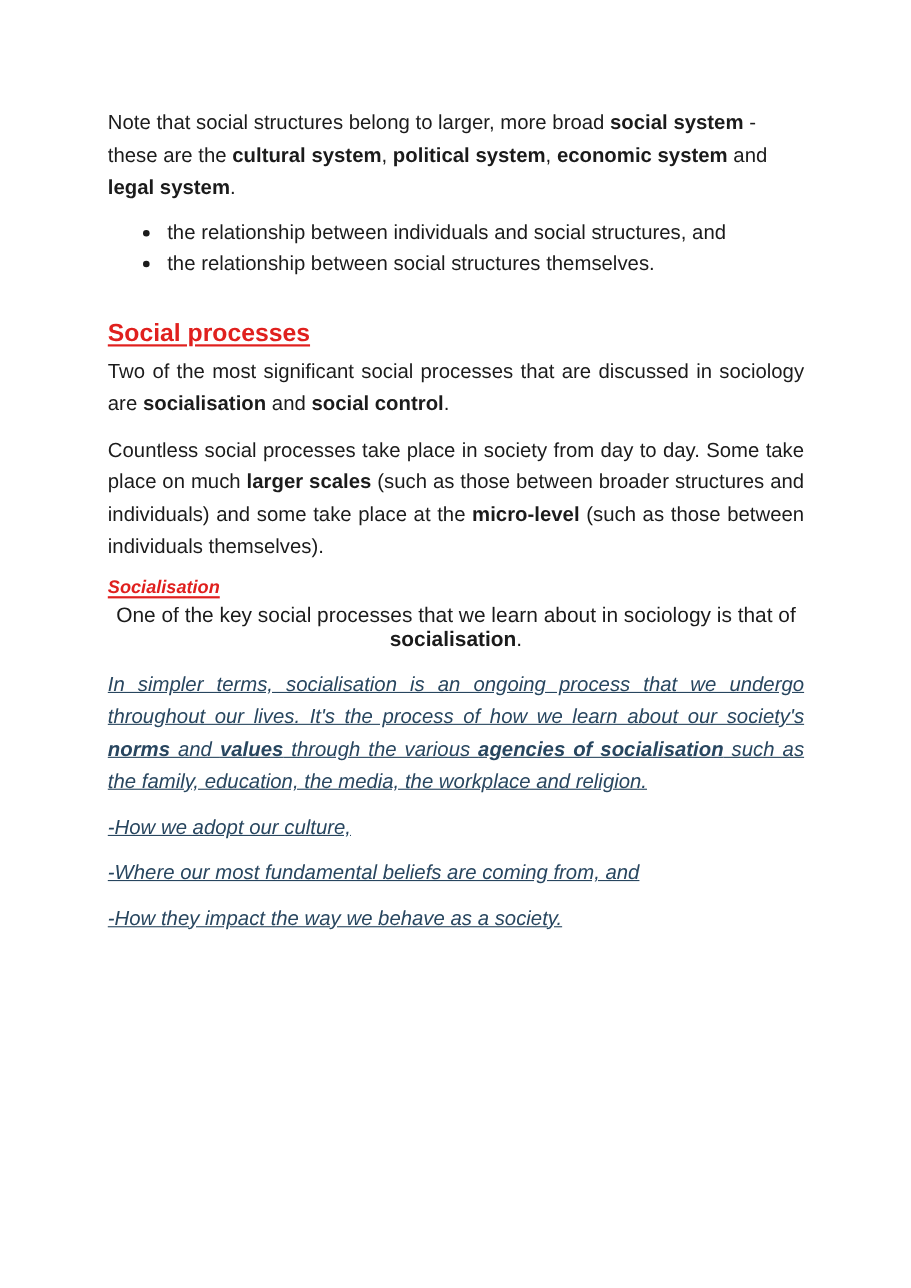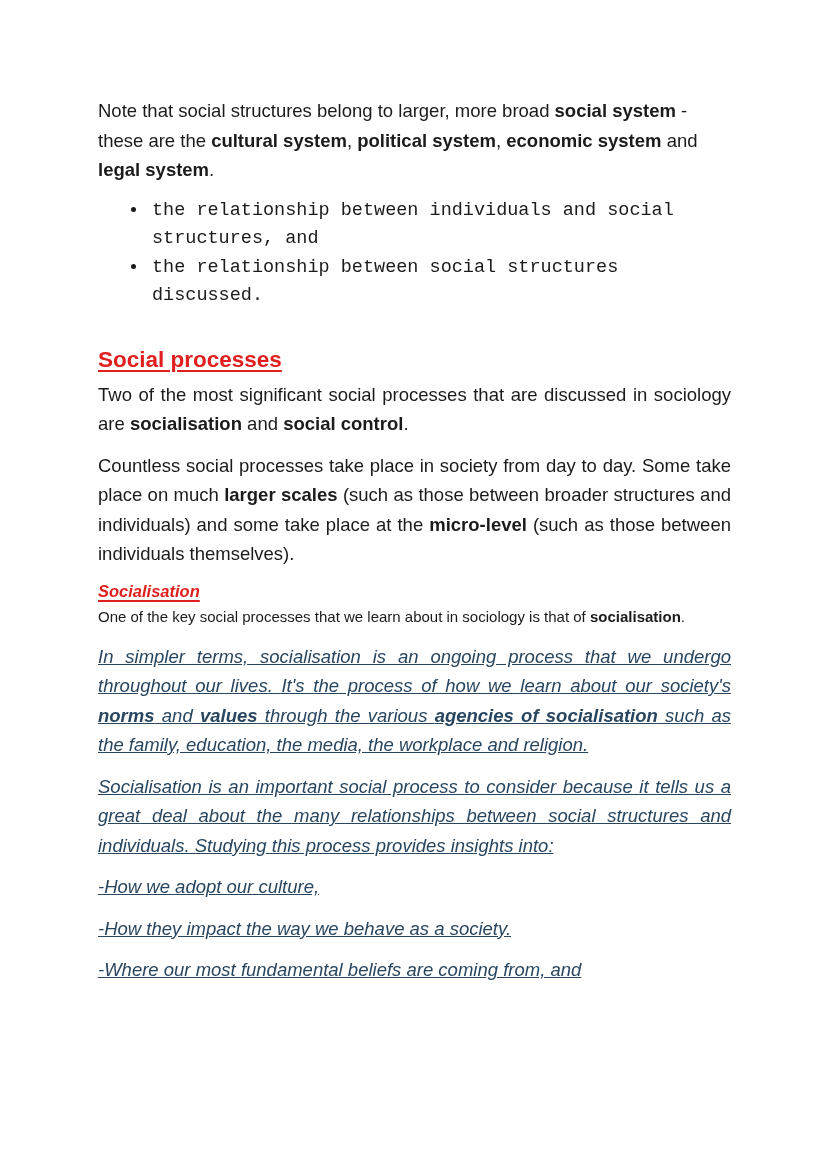--- a/index.html
+++ b/index.html
@@ -34,21 +34,20 @@
     margin: 0 0 12px 0;
     font-size: 18.5px;
     line-height: 29.5px;
   }
   p.justify { text-align: justify; }
   .b { font-weight: 700; }
   ul.bullets {
     margin: 10px 0 8px 0;
     padding-left: 50px;
     list-style-type: disc;
-    font-family: Liberation Mono, monospace;
   }
   ul.bullets li {
     font-size: 18.5px;
     line-height: 28.5px;
     padding-left: 4px;
   }
   h1.section-heading {
     margin: 36px 0 7px 0;
     font-size: 22.5px;
     line-height: 26px;
@@ -66,57 +65,57 @@
     font-weight: 700;
     font-style: italic;
     color: var(--red);
     text-decoration: underline;
     text-decoration-color: var(--red);
     text-decoration-thickness: 1.5px;
     text-underline-offset: 3px;
   }
   p.small {
     margin: 0 0 14px 0;
-    font-size: 15px;
+    font-size: 19px;
     line-height: 22px;
+    text-align: center;
   }
   .blue {
     color: var(--blue);
     font-style: italic;
     text-decoration: underline;
   }
 </style>
 </head>
 <body>
 
 <div class="page">
   <div class="content">
 
     <p class="body"><span>Note that social structures belong to larger, more broad </span><span class="b">social system</span><span> - these are the </span><span class="b">cultural system</span><span>, </span><span class="b">political system</span><span>, </span><span class="b">economic system</span><span> and </span><span class="b">legal system</span><span>.</span></p>
 
 
     <ul class="bullets">
       <li>the relationship between individuals and social structures, and</li>
-      <li>the relationship between social structures discussed.</li>
+      <li>the relationship between social structures themselves.</li>
     </ul>
 
     <h1 class="section-heading">Social processes</h1>
 
     <p class="body justify"><span>Two of the most significant social processes that are discussed in sociology are </span><span class="b">socialisation</span><span> and </span><span class="b">social control</span><span>.</span></p>
 
     <p class="body justify"><span>Countless social processes take place in society from day to day. Some take place on much </span><span class="b">larger scales</span><span> (such as those between broader structures and individuals) and some take place at the </span><span class="b">micro-level</span><span> (such as those between individuals themselves).</span></p>
 
     <h2 class="sub-heading">Socialisation</h2>
 
     <p class="small"><span>One of the key social processes that we learn about in sociology is that of </span><span class="b">socialisation</span><span>.</span></p>
 
     <p class="body blue justify"><span>In simpler terms, socialisation is an ongoing process that we undergo throughout our lives. It's the process of how we learn about our society's </span><span class="b">norms</span><span> and </span><span class="b">values</span><span> through the various </span><span class="b">agencies of socialisation</span><span> such as the family, education, the media, the workplace and religion.</span></p>
 
-    <p class="body blue justify">Socialisation is an important social process to consider because it tells us a great deal about the many relationships between social structures and individuals. Studying this process provides insights into:</p>
 
     <p class="body blue">-How we adopt our culture,</p>
 
+    <p class="body blue">-Where our most fundamental beliefs are coming from, and</p>
+
     <p class="body blue">-How they impact the way we behave as a society.</p>
-
-    <p class="body blue">-Where our most fundamental beliefs are coming from, and</p>
 
   </div>
 </div>
 
 </body></html>

